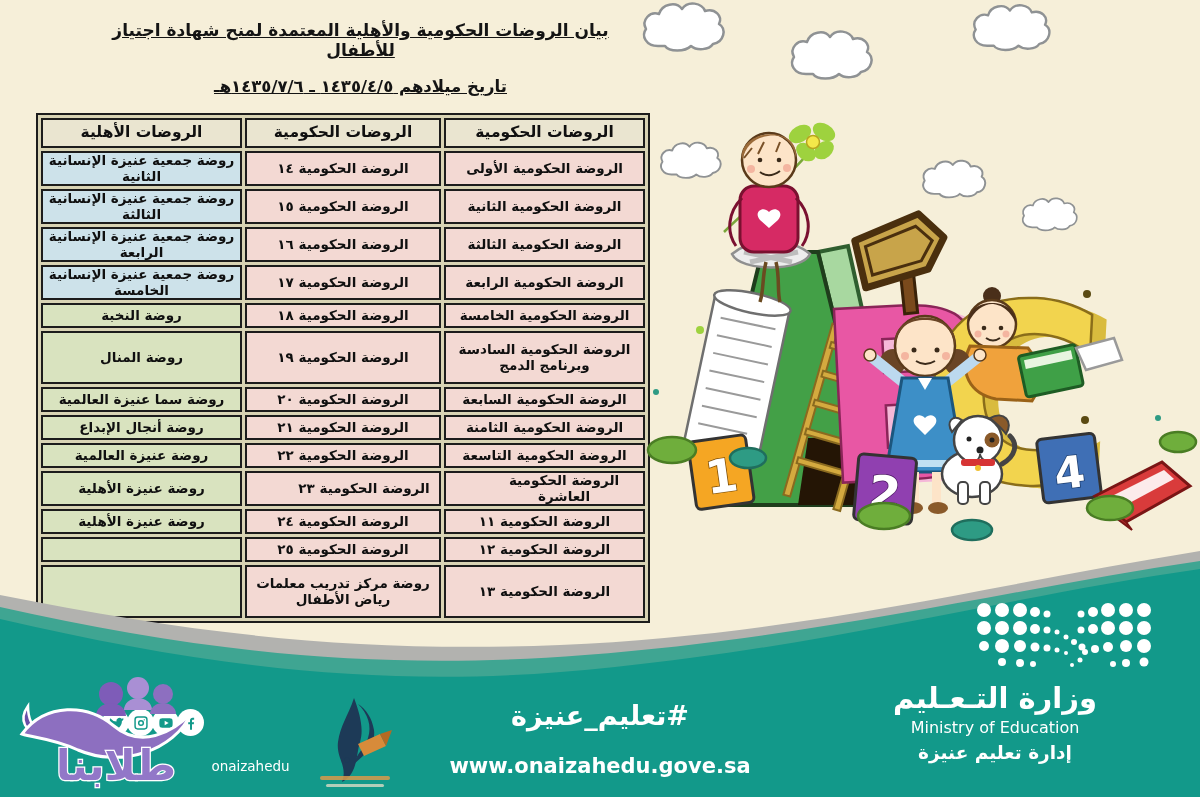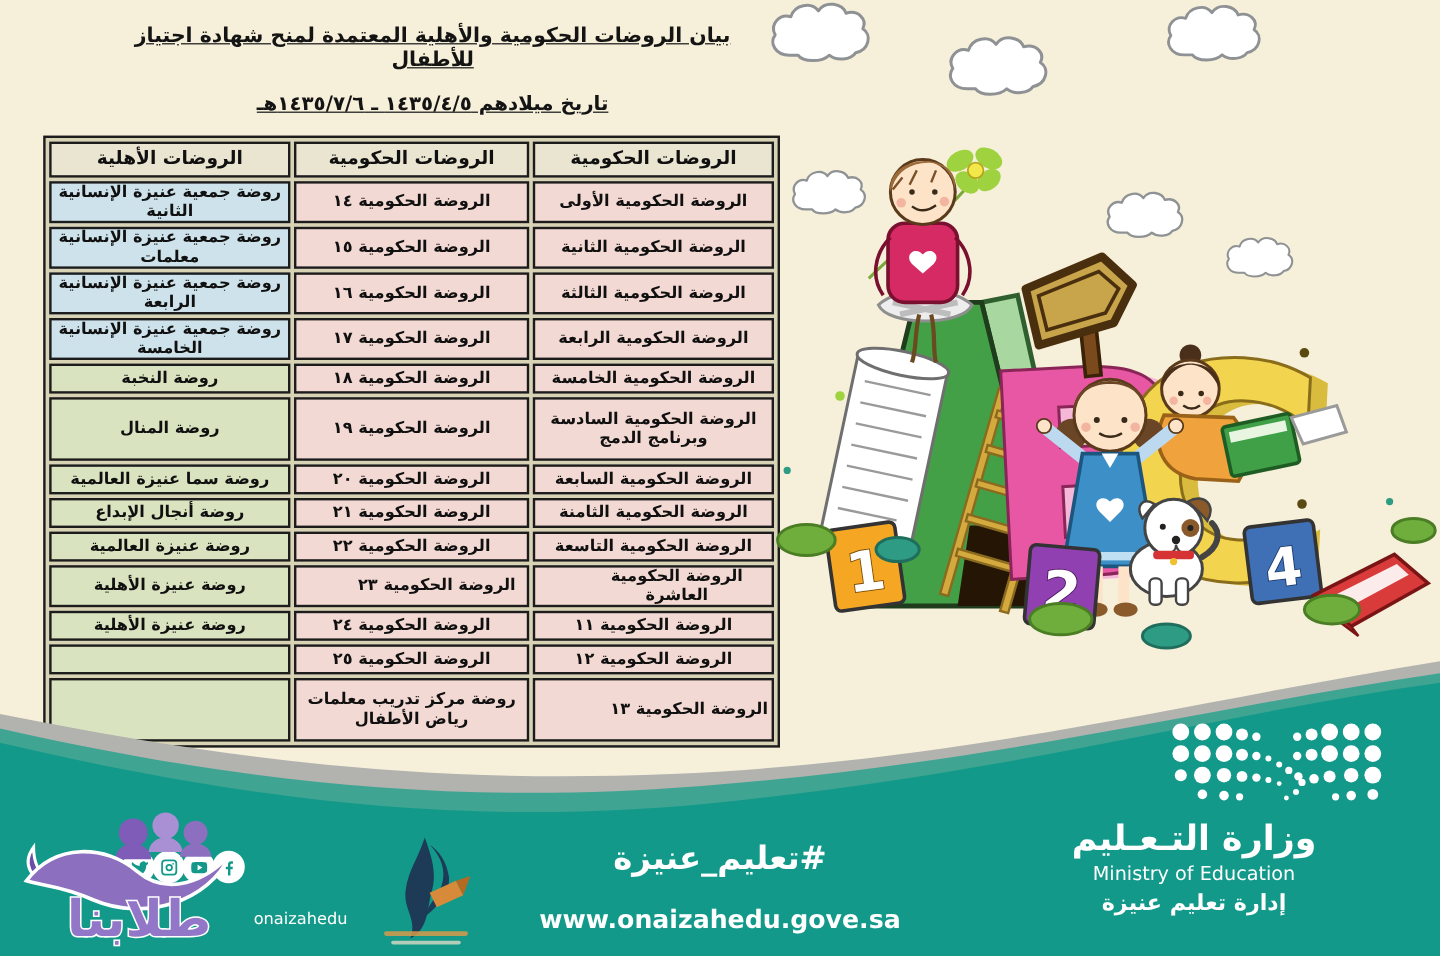--- a/index.html
+++ b/index.html
@@ -69,21 +69,21 @@
     </thead>
     <tbody>
         <tr>
           <td style="background: rgb(243, 217, 211);">الروضة الحكومية الأولى</td>
           <td style="background: rgb(243, 217, 211);">الروضة الحكومية ١٤</td>
           <td style="background: rgb(205, 226, 234);">روضة جمعية عنيزة الإنسانية الثانية</td>
         </tr>
         <tr>
           <td style="background: rgb(243, 217, 211);">الروضة الحكومية الثانية</td>
           <td style="background: rgb(243, 217, 211);">الروضة الحكومية ١٥</td>
-          <td style="background: rgb(205, 226, 234);">روضة جمعية عنيزة الإنسانية معلمات</td>
+          <td style="background: rgb(205, 226, 234);">روضة جمعية عنيزة الإنسانية الثالثة</td>
         </tr>
         <tr>
           <td style="background: rgb(243, 217, 211);">الروضة الحكومية الثالثة</td>
           <td style="background: rgb(243, 217, 211);">الروضة الحكومية ١٦</td>
           <td style="background: rgb(205, 226, 234);">روضة جمعية عنيزة الإنسانية الرابعة</td>
         </tr>
         <tr>
           <td style="background: rgb(243, 217, 211);">الروضة الحكومية الرابعة</td>
           <td style="background: rgb(243, 217, 211);">الروضة الحكومية ١٧</td>
           <td style="background: rgb(205, 226, 234);">روضة جمعية عنيزة الإنسانية الخامسة</td>
@@ -122,21 +122,21 @@
           <td style="background: rgb(243, 217, 211);">الروضة الحكومية ١١</td>
           <td style="background: rgb(243, 217, 211);">الروضة الحكومية ٢٤</td>
           <td style="background: rgb(217, 227, 191);">روضة عنيزة الأهلية</td>
         </tr>
         <tr>
           <td style="background: rgb(243, 217, 211);">الروضة الحكومية ١٢</td>
           <td style="background: rgb(243, 217, 211);">الروضة الحكومية ٢٥</td>
           <td style="background: rgb(217, 227, 191);"></td>
         </tr>
         <tr class="tall">
-          <td style="background: rgb(243, 217, 211); text-align: right;">الروضة الحكومية ١٣</td>
+          <td style="background: rgb(243, 217, 211);">الروضة الحكومية ١٣</td>
           <td style="background: rgb(243, 217, 211);">روضة مركز تدريب معلمات رياض الأطفال</td>
           <td style="background: rgb(217, 227, 191);"></td>
         </tr>
       </tbody>
   </table>
 
   <svg class="illus" viewBox="0 0 560 620">
 
     <g fill="#ffffff" stroke="#8f9294" stroke-width="2.5" stroke-linejoin="round">
       <g id="cl">

